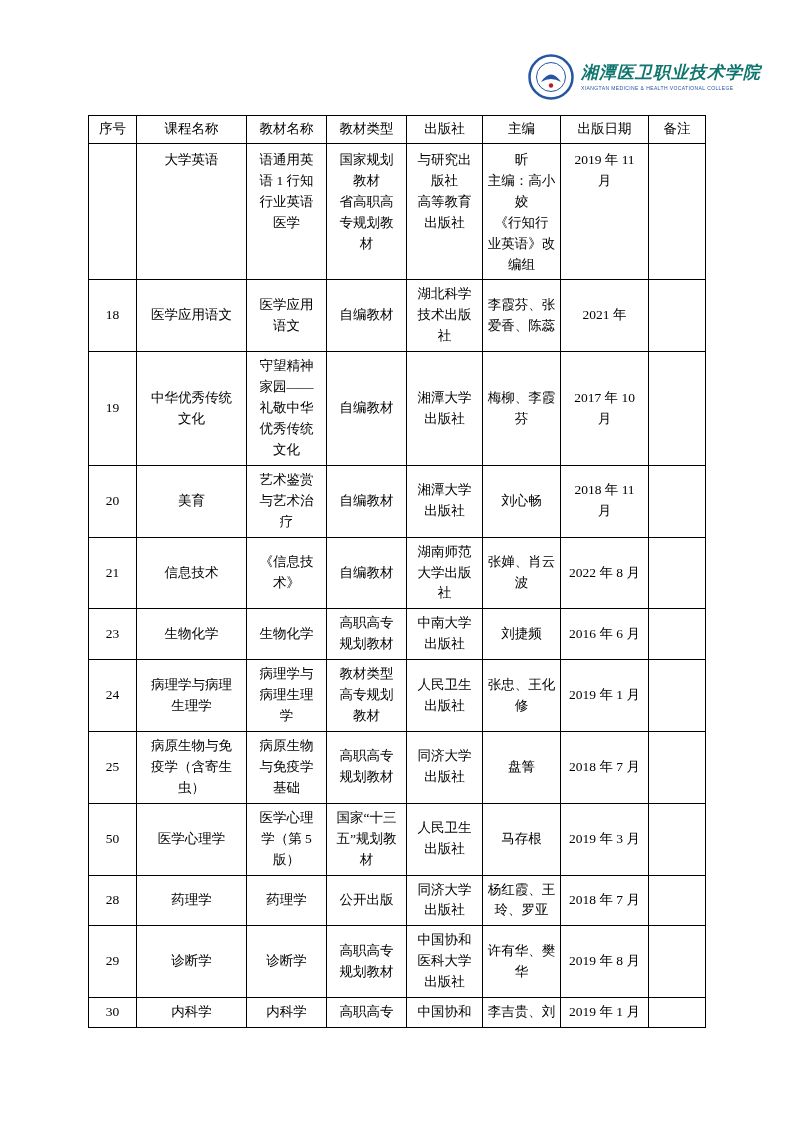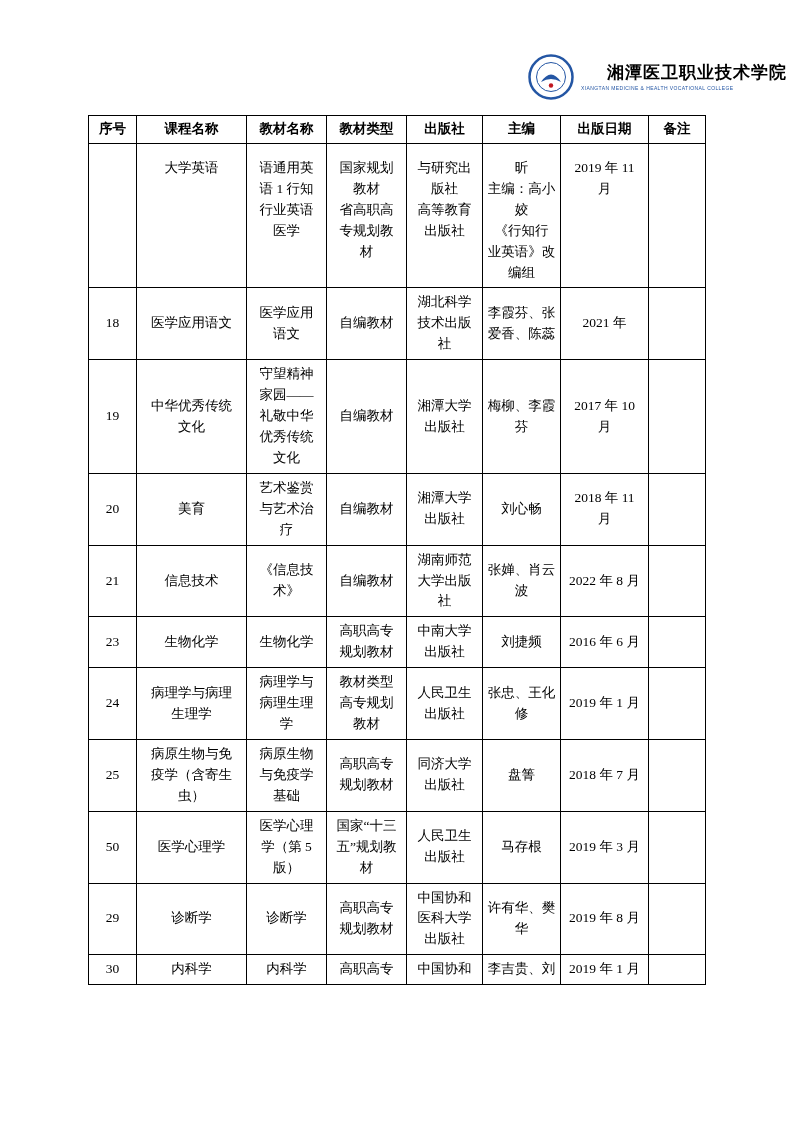--- a/index.html
+++ b/index.html
@@ -18,27 +18,27 @@
   }
   
   .logo {
     position: absolute;
     top: 54px; left: 528px;
     display: flex; align-items: center; gap: 7px;
   }
   .emblem { width: 46px; height: 46px; display: block; }
   .logo-text { display: flex; flex-direction: column; justify-content: center; }
   .logo-text-cn {
-    color: #000000;
+    color: #0f766e;
     font-size: 17px;
     font-weight: bold;
+    font-style: italic;
     letter-spacing: 1px;
     line-height: 1.2;
     white-space: nowrap;
-    margin-left: 26px;
   }
   .logo-text-en {
     color: #2456a4;
     font-size: 5px;
     letter-spacing: 0.4px;
     margin-top: 2px;
     white-space: nowrap;
     font-family: "Liberation Sans", sans-serif;
   }
   
@@ -52,22 +52,22 @@
     border: 1px solid #000;
     font-size: 13.5px;
     text-align: center;
     vertical-align: middle;
     padding: 4px 2px;
     line-height: 1.55;
     white-space: pre-line;
     word-break: break-all;
     overflow: hidden;
   }
-  .materials th { font-weight: bold; padding: 3px 8px; }
-  tr.continuation td { vertical-align: top; padding-top: 14px; }
+  .materials th { font-weight: normal; padding: 3px 8px; }
+  tr.continuation td { vertical-align: top; padding-top: 6px; }
 </style>
 </head>
 <body>
 
 <div class="page">
 
   <div class="logo">
     <svg class="emblem" viewBox="0 0 46 46" xmlns="http://www.w3.org/2000/svg">
       <circle cx="23" cy="23" r="21.5" fill="#ffffff" stroke="#2456a4" stroke-width="2.5"></circle>
       <circle cx="23" cy="23" r="14.5" fill="none" stroke="#2456a4" stroke-width="1"></circle>
@@ -244,20 +244,32 @@
           <td>国家“十三
 五”规划教
 材</td>
           <td>人民卫生
 出版社</td>
           <td>马存根</td>
           <td>2019 年 3 月</td>
           <td></td>
         </tr>
         <tr>
+          <td>28</td>
+          <td>药理学</td>
+          <td>药理学</td>
+          <td>公开出版</td>
+          <td>同济大学
+出版社</td>
+          <td>杨红霞、王
+玲、罗亚</td>
+          <td>2018 年 7 月</td>
+          <td></td>
+        </tr>
+        <tr>
           <td>29</td>
           <td>诊断学</td>
           <td>诊断学</td>
           <td>高职高专
 规划教材</td>
           <td>中国协和
 医科大学
 出版社</td>
           <td>许有华、樊
 华</td>

